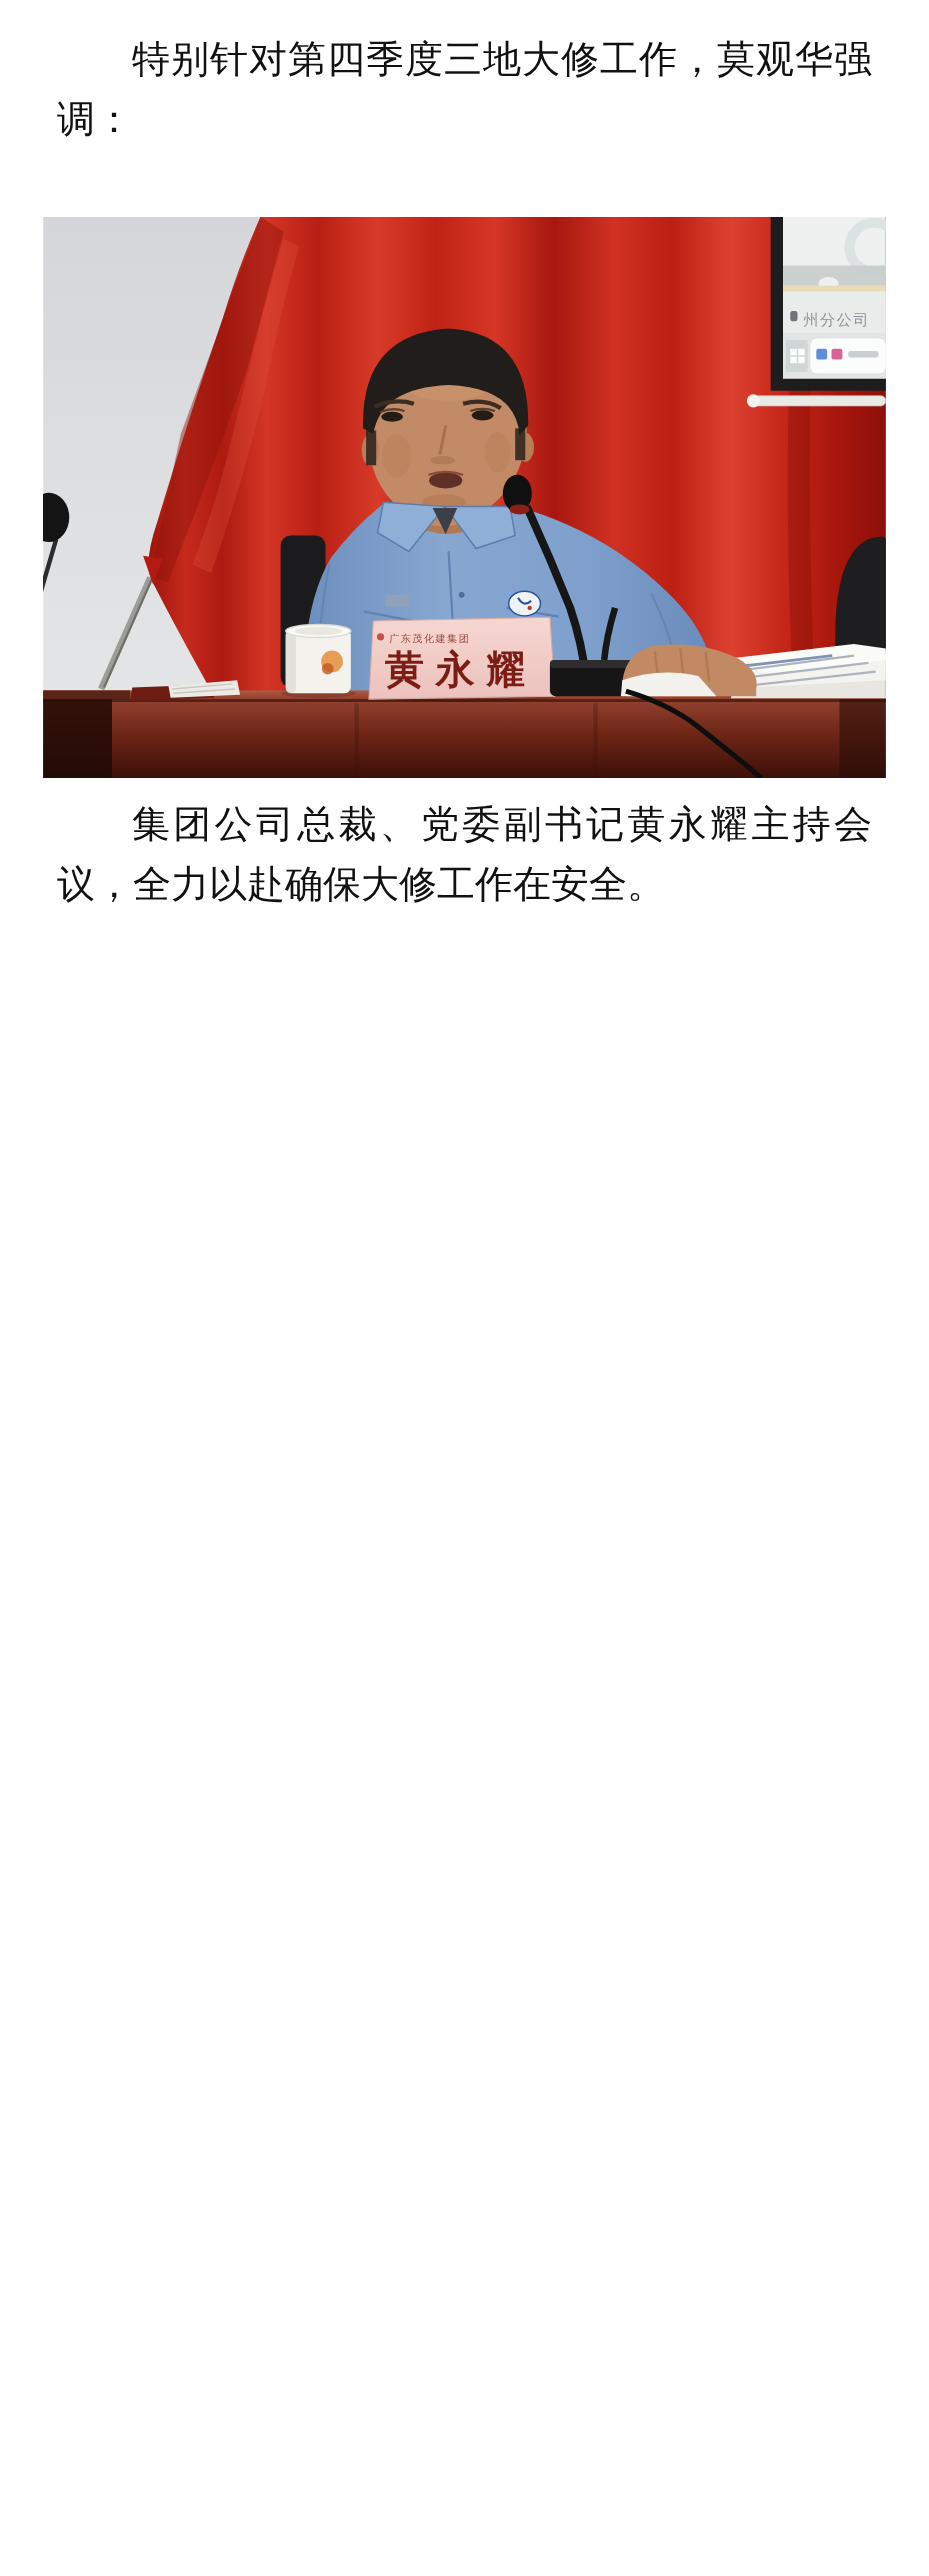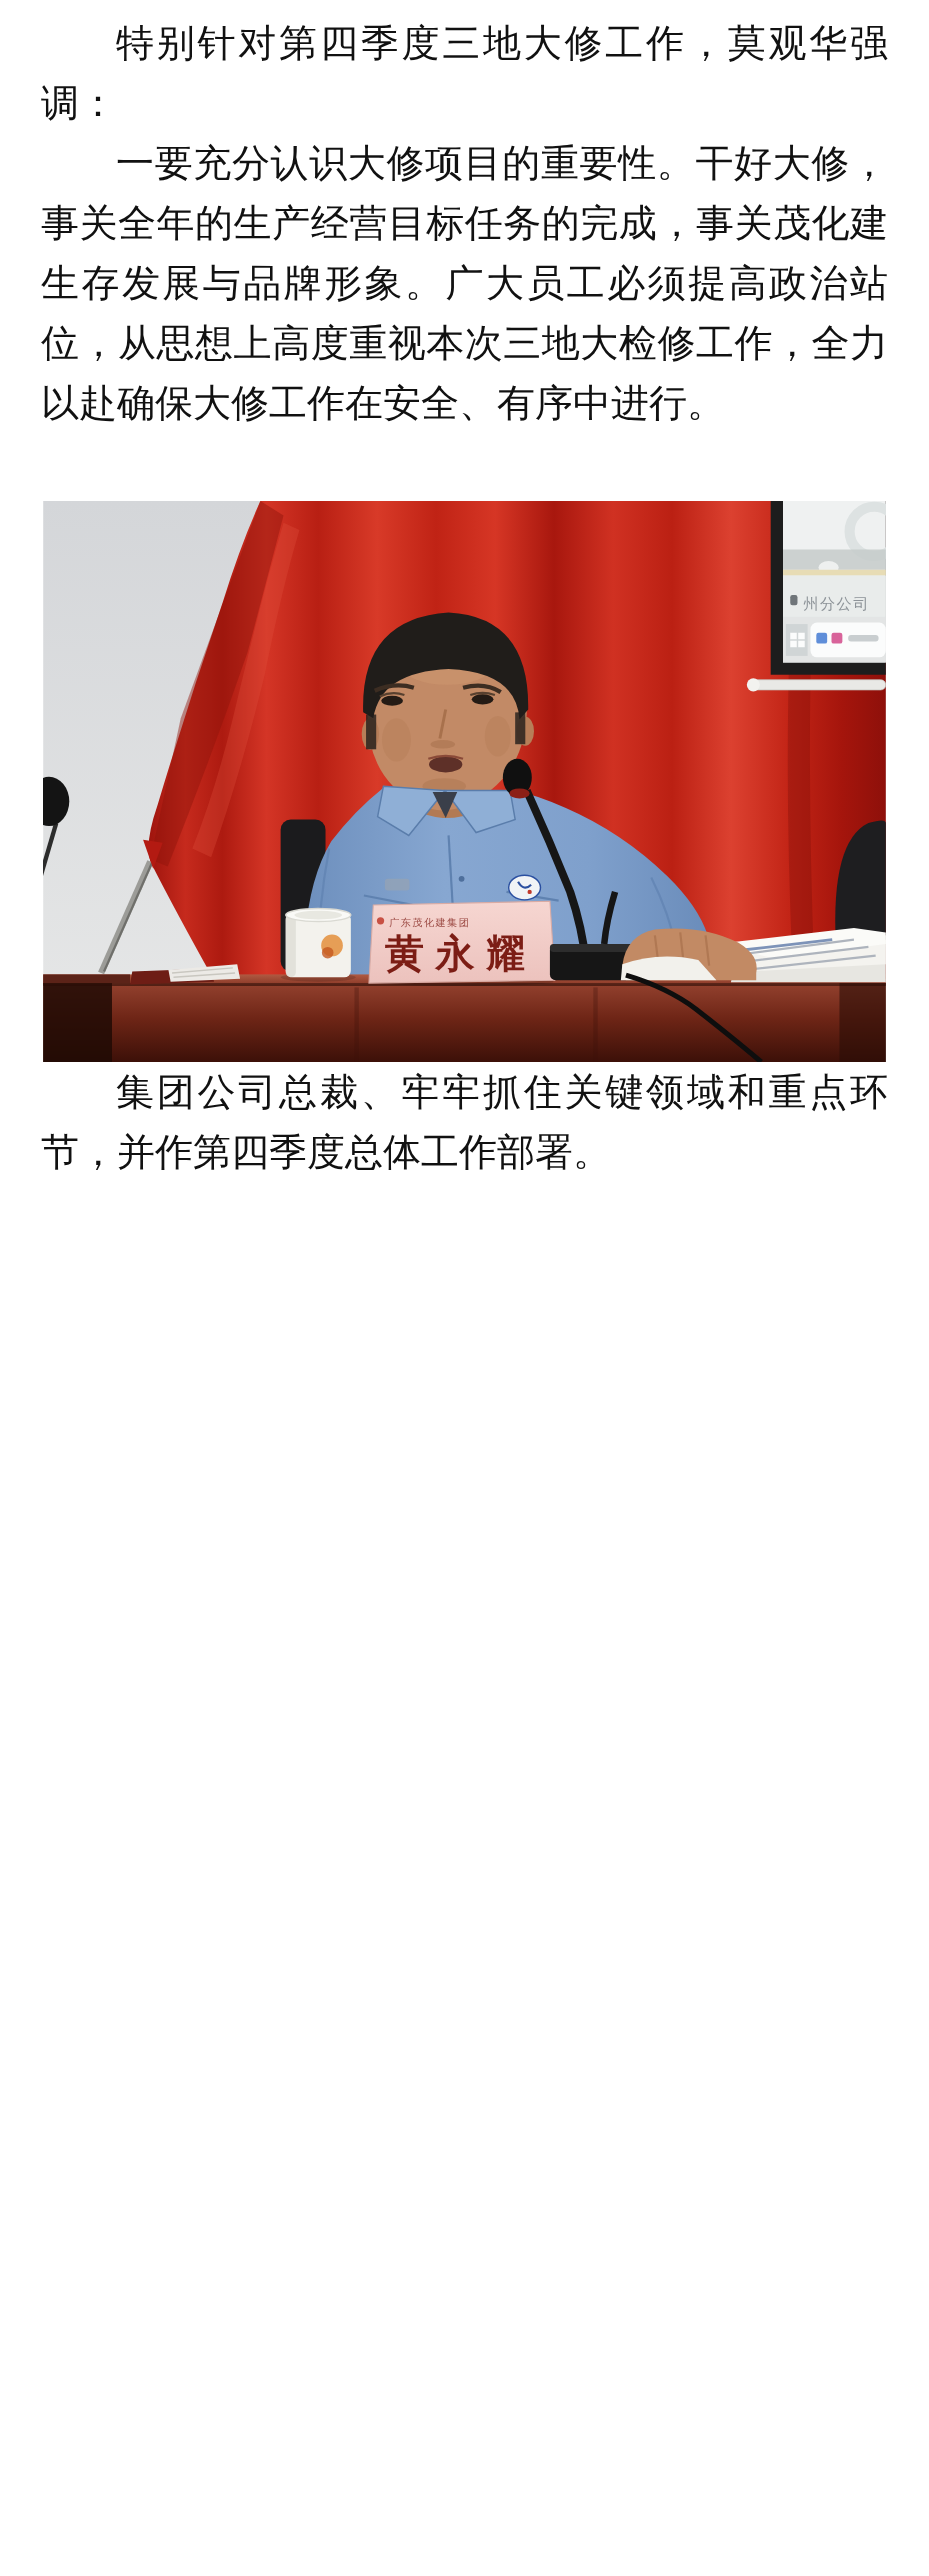--- a/index.html
+++ b/index.html
@@ -6,21 +6,21 @@
   body{
     width:929px;min-height:2576px;
     font-family:"Liberation Sans","DejaVu Sans",sans-serif;
     color:#111111;
     -webkit-font-smoothing:antialiased;
   }
   .article{
     padding:13px 41px 5px 41px;
   }
   .article p{
-    margin:0;
+    margin:16px;
     font-size:38px;
     line-height:60px;
     text-align:justify;
     text-justify:inter-ideograph;
     text-indent:75px;
     color:#111111;
     letter-spacing:0;
     word-break:normal;
   }
   .article p.gap{margin-top:58px;}
@@ -38,21 +38,20 @@
     text-indent:75px;
     color:#1878c2;
   }
   svg text{font-family:"Liberation Sans","DejaVu Sans",sans-serif;}
 </style>
 </head>
 <body>
 
 <div class="article">
   <p>特别针对第四季度三地大修工作，莫观华强调：</p>
-  <p>一要充分认识大修项目的重要性。干好大修，事关全年的生产经营目标任务的完成，事关茂化建生存发展与品牌形象。广大员工必须提高政治站位，从思想上高度重视本次三地大检修工作，全力以赴确保大修工作在安全、有序中进行。</p>
 
   <figure class="photo">
     <svg width="843" height="561" viewBox="0 0 1164 775">
       <defs>
         <linearGradient id="gWall" x1="0" y1="0" x2="0" y2="1">
           <stop offset="0" stop-color="#d4d6d9"></stop>
             <stop offset="1" stop-color="#e7e8e8"></stop>
         </linearGradient>
         <linearGradient id="gCurtain" x1="0" y1="0" x2="1" y2="0">
           <stop offset="0" stop-color="#9e140d"></stop>
@@ -246,15 +245,15 @@
       <g>
         <path d="M800,642 Q805,600 845,592 Q910,585 960,610 Q990,628 985,652 L985,662 L805,662 Z" fill="#c28a64"></path>
         <path d="M845,600 L850,640 M880,596 L885,640 M915,600 L920,642" stroke="#a8714c" stroke-width="3" fill="none" opacity="0.7"></path>
         <path d="M800,640 Q850,622 905,634 L930,662 L798,662 Z" fill="#f2f1ec"></path>
       </g>
 
       <path d="M805,655 Q862,672 902,702 Q958,746 992,775" stroke="#0e0e0e" stroke-width="7" fill="none"></path>
     </svg>
   </figure>
 
-  <p class="caption">集团公司总裁、牢牢抓住关键领域和重点环节，并作第四季度总体工作部署。</p>
+  <p class="caption">集团公司总裁、党委副书记黄永耀主持会议，全力以赴确保大修工作在安全。</p>
 </div>
 
 
 </body></html>

